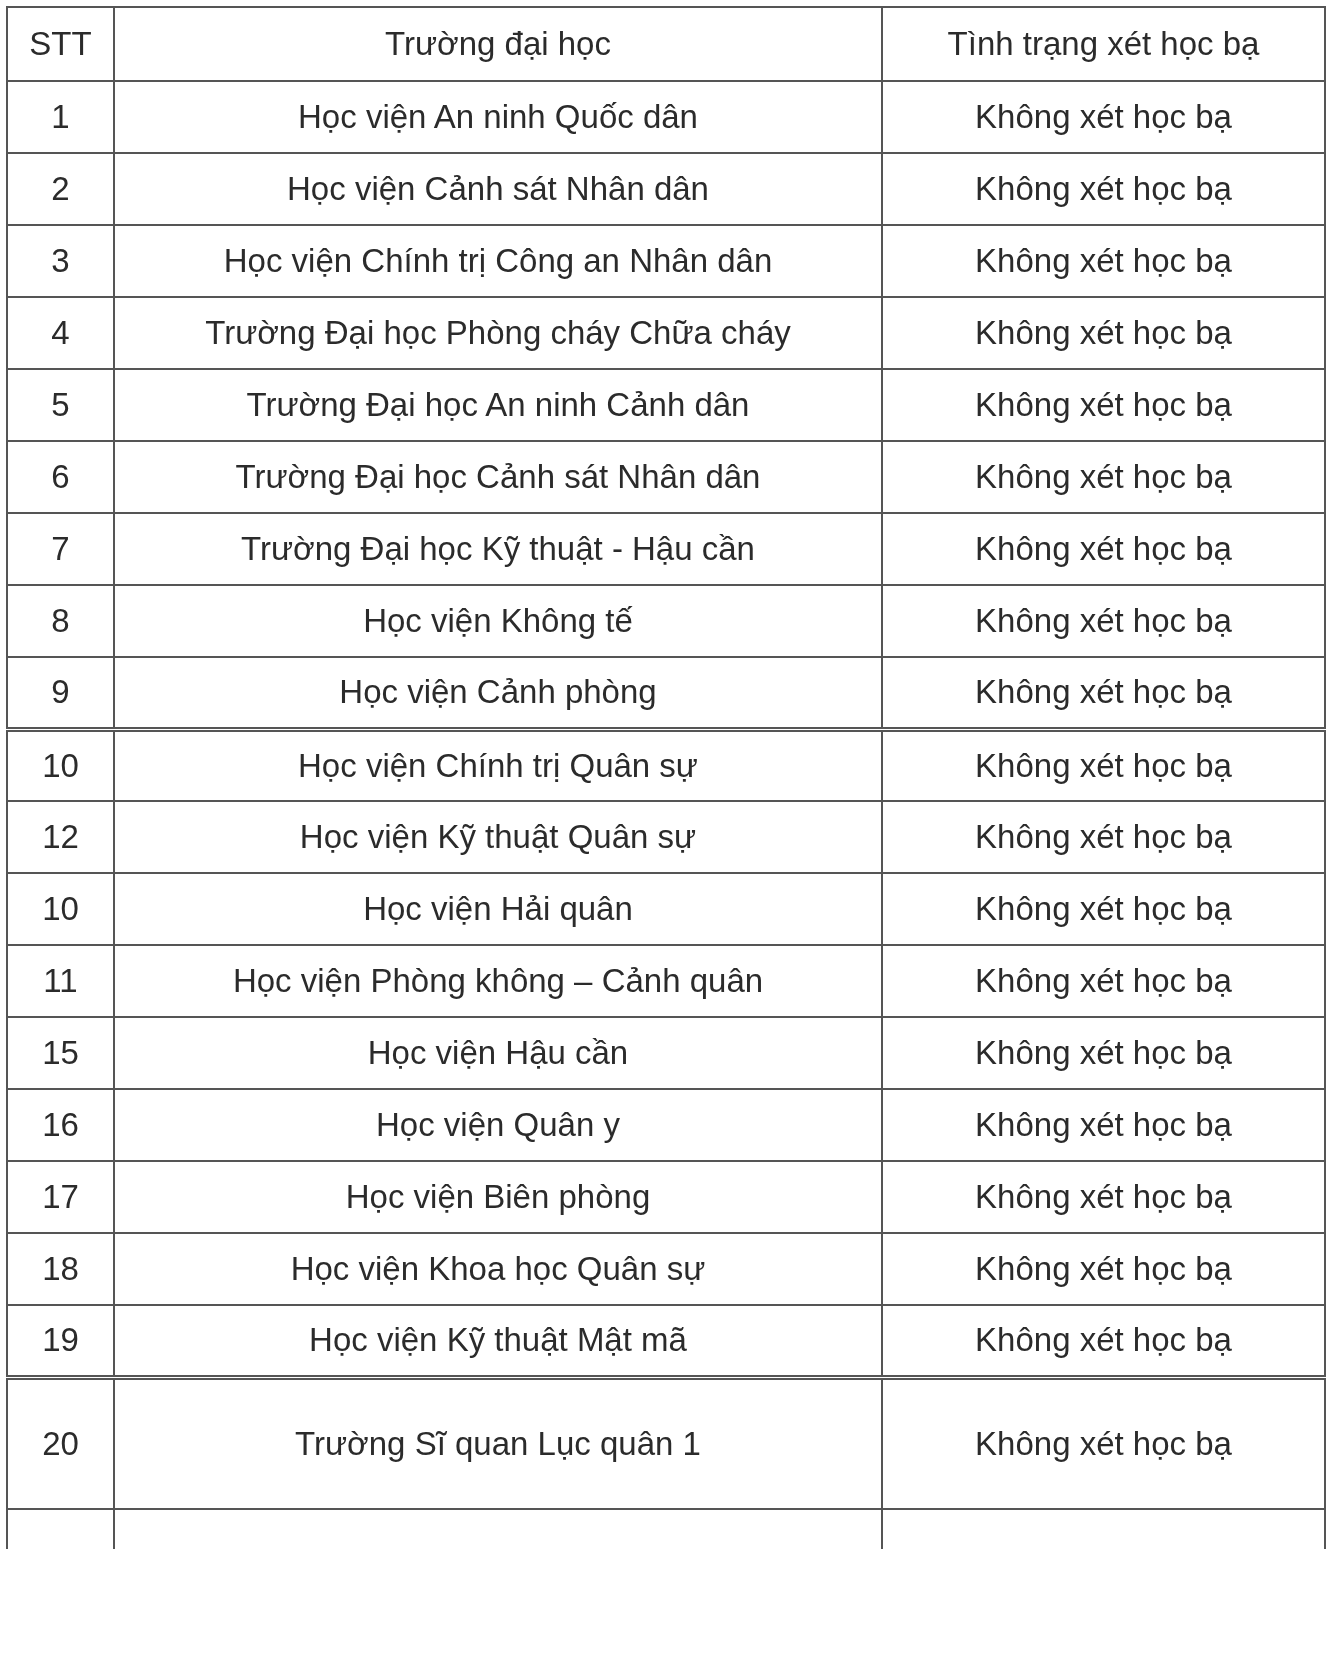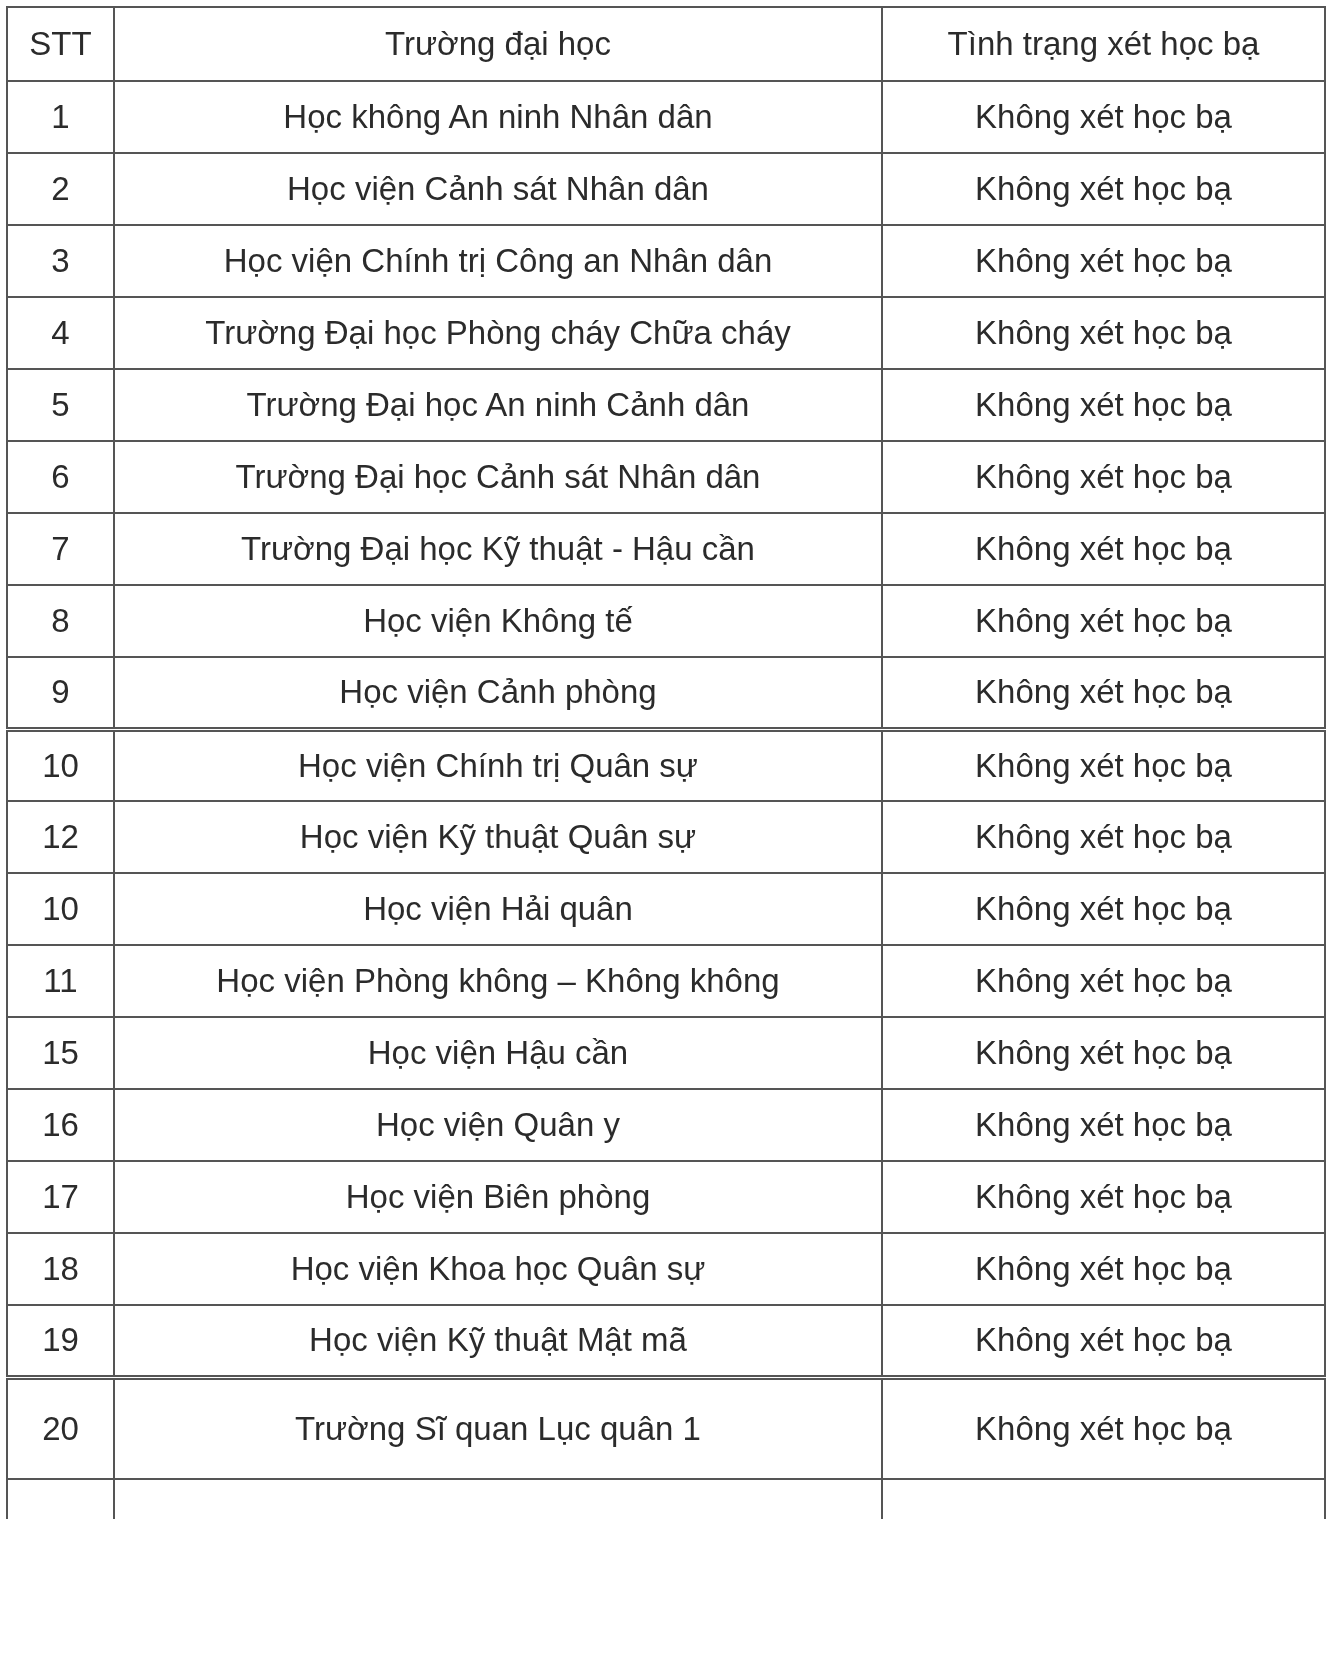--- a/index.html
+++ b/index.html
@@ -32,21 +32,21 @@
       padding: 0;
       height: 72px;
       box-sizing: border-box;
       line-height: 1.1;
     }
     .tbl th { height: 74px; }
     .col-stt { width: 107px; }
     .col-name { width: 768px; }
     .col-status { width: 443px; }
     .tbl tr.double-top td { border-top: 5px double #555; }
-    .tbl tr.tall td { height: 102px; }
+    .tbl tr.tall td { height: 132px; }
     .tbl tr.partial td { height: 40px; border-bottom: none; }
   </style>
 </head>
 <body>
 
 <table class="tbl">
   <colgroup>
     <col class="col-stt">
     <col class="col-name">
     <col class="col-status">
@@ -54,21 +54,21 @@
   <thead>
     <tr>
       <th>STT</th>
       <th>Trường đại học</th>
       <th>Tình trạng xét học bạ</th>
     </tr>
   </thead>
   <tbody>
     <tr>
       <td>1</td>
-      <td>Học không An ninh Nhân dân</td>
+      <td>Học viện An ninh Quốc dân</td>
       <td>Không xét học bạ</td>
     </tr>
     <tr>
       <td>2</td>
       <td>Học viện Cảnh sát Nhân dân</td>
       <td>Không xét học bạ</td>
     </tr>
     <tr>
       <td>3</td>
       <td>Học viện Chính trị Công an Nhân dân</td>
@@ -114,21 +114,21 @@
       <td>Học viện Kỹ thuật Quân sự</td>
       <td>Không xét học bạ</td>
     </tr>
     <tr>
       <td>10</td>
       <td>Học viện Hải quân</td>
       <td>Không xét học bạ</td>
     </tr>
     <tr>
       <td>11</td>
-      <td>Học viện Phòng không – Không không</td>
+      <td>Học viện Phòng không – Cảnh quân</td>
       <td>Không xét học bạ</td>
     </tr>
     <tr>
       <td>15</td>
       <td>Học viện Hậu cần</td>
       <td>Không xét học bạ</td>
     </tr>
     <tr>
       <td>16</td>
       <td>Học viện Quân y</td>

